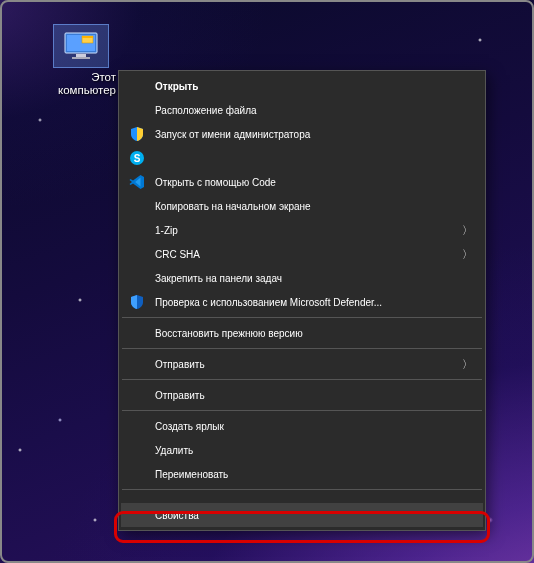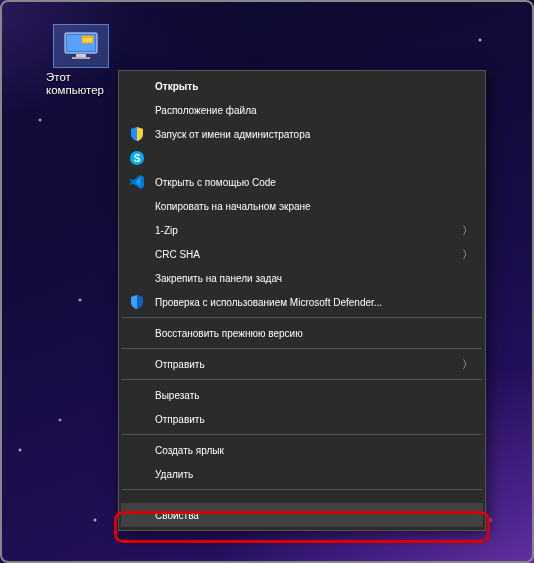--- a/index.html
+++ b/index.html
@@ -32,21 +32,21 @@
         radial-gradient(1.5px 1.5px at 95px 520px, #fff 0, transparent 2px),
         radial-gradient(1.5px 1.5px at 60px 420px, #cfcfff 0, transparent 2px),
         radial-gradient(2.5px 2.5px at 490px 520px, #ffb0ff 0, transparent 3px),
         radial-gradient(1.5px 1.5px at 480px 40px, #fff 0, transparent 2px),
         linear-gradient(160deg, #0a0a2a 0%, #140b3d 40%, #1a0d4a 60%, #2a1060 100%);
     }
     .desktop-icon {
       position: absolute;
       top: 24px; left: 46px;
       width: 70px;
-      text-align: left;
+      text-align: right;
       color: #fff;
       cursor: pointer;
     }
     .desktop-icon .icon-box {
       width: 56px; height: 44px;
       margin: 0 auto 3px;
       background: rgba(90,130,210,0.35);
       border: 1px solid rgba(120,170,255,0.6);
       display: flex; align-items: center; justify-content: center;
     }
@@ -206,38 +206,38 @@
 
   <div class="separator"></div>
 
   <div class="menu-item">
     <span class="label">Отправить</span>
     <span class="chevron">〉</span>
   </div>
 
   <div class="separator"></div>
 
-  <div class="menu-item">
-    <span class="label">Вырезать</span>
-  </div>
 
   <div class="menu-item">
     <span class="label">Отправить</span>
   </div>
 
   <div class="separator"></div>
 
   <div class="menu-item">
     <span class="label">Создать ярлык</span>
   </div>
 
   <div class="menu-item">
     <span class="label">Удалить</span>
   </div>
 
+  <div class="menu-item">
+    <span class="label">Переименовать</span>
+  </div>
 
   <div class="separator"></div>
 
   <div class="menu-item highlighted">
     <span class="label">Свойства</span>
   </div>
 
 </div>
 
 <div class="highlight-ring" style="top:511px; left:114px; width:376px; height:32px;"></div>

